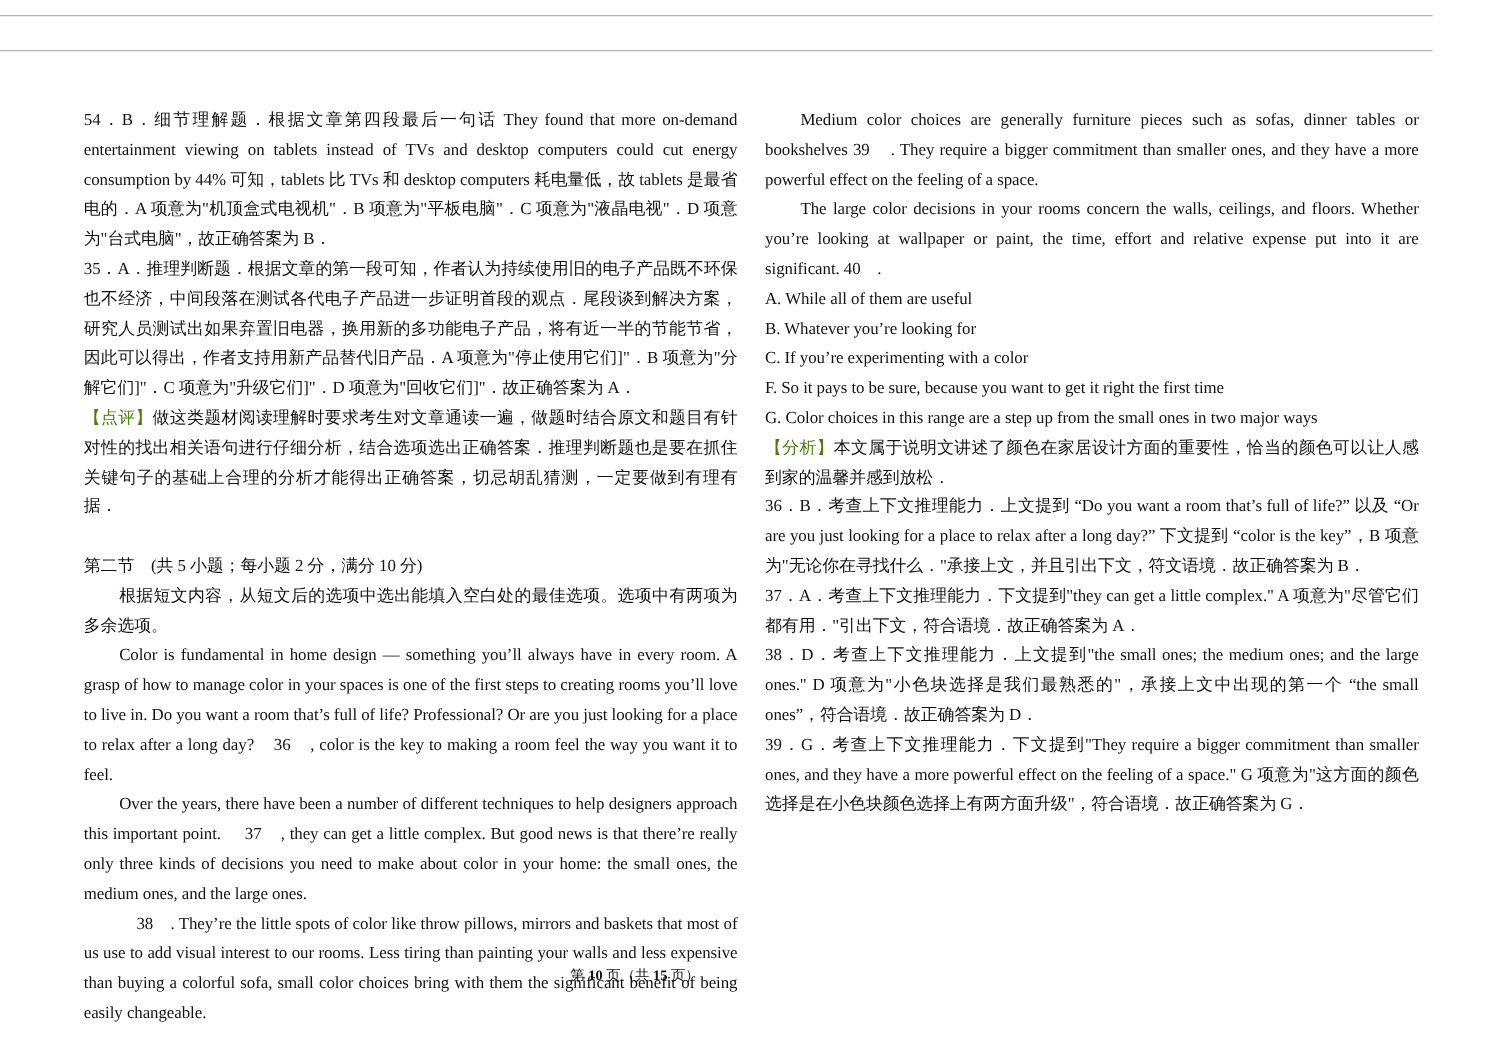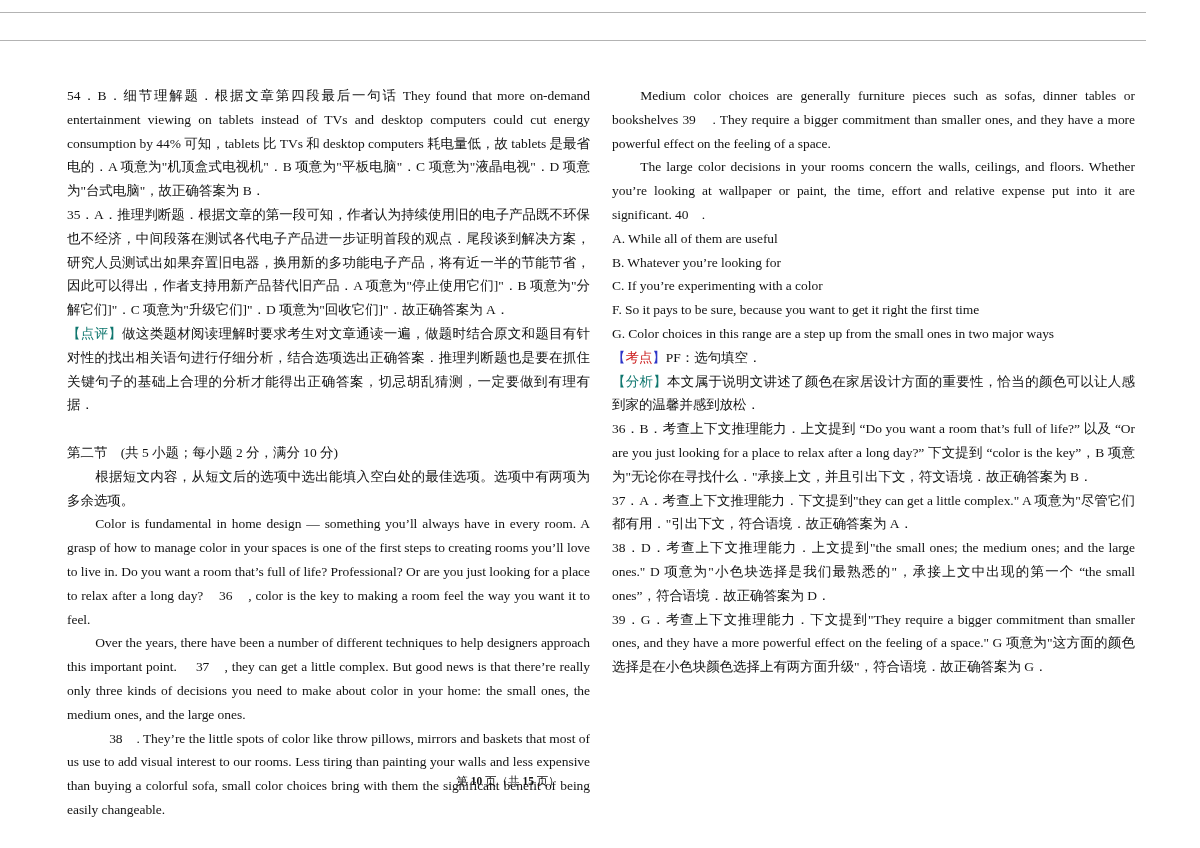--- a/index.html
+++ b/index.html
@@ -23,21 +23,21 @@
     letter-spacing: -0.05px;
     text-align: justify;
   }
   #col-left  { left: 67px; }
   #col-right { left: 612px; }
   .para { margin: 0; }
   .para.indent { text-indent: 2.1em; }
   .para.blank-line { height: 23.8px; }
   .seg.blank { text-underline-offset: 3px; }
   .seg.bracket   { color: #2d35c8; }
-  .seg.tag-blue  { color: #0f766e; }
+  .seg.tag-blue  { color: #4d7c0f; }
   .seg.tag-red   { color: #cc2020; }
   .seg.tag-green { color: #1f9e3d; }
   #page-footer {
     position: absolute; top: 773px; left: 0; width: 1016px;
     text-align: center; font-size: 11.5px; line-height: 16px;
     color: #121212;
   }
   #page-footer .pg-num { font-weight: 700; }
 </style>
 </head>
@@ -58,21 +58,20 @@
     <div class="para indent"><span class="seg blank">&nbsp;&nbsp;&nbsp;&nbsp;38&nbsp;&nbsp;&nbsp;&nbsp;</span><span class="seg normal">. They’re the little spots of color like throw pillows, mirrors and baskets that most of us use to add visual interest to our rooms. Less tiring than painting your walls and less expensive than buying a colorful sofa, small color choices bring with them the significant benefit of being easily changeable.</span></div>
   </div>
 <div class="col" id="col-right">
     <div class="para indent"><span class="seg normal">Medium color choices are generally furniture pieces such as sofas, dinner tables or bookshelves </span><span class="seg blank">39&nbsp;&nbsp;&nbsp;&nbsp;</span><span class="seg normal">. They require a bigger commitment than smaller ones, and they have a more powerful effect on the feeling of a space.</span></div>
     <div class="para indent"><span class="seg normal">The large color decisions in your rooms concern the walls, ceilings, and floors. Whether you’re looking at wallpaper or paint, the time, effort and relative expense put into it are significant. </span><span class="seg blank">40&nbsp;&nbsp;&nbsp;&nbsp;</span><span class="seg normal">.</span></div>
     <div class="para"><span class="seg normal">A. While all of them are useful</span></div>
     <div class="para"><span class="seg normal">B. Whatever you’re looking for</span></div>
     <div class="para"><span class="seg normal">C. If you’re experimenting with a color</span></div>
     <div class="para"><span class="seg normal">F. So it pays to be sure, because you want to get it right the first time</span></div>
     <div class="para"><span class="seg normal">G. Color choices in this range are a step up from the small ones in two major ways</span></div>
-    <div class="para"><span class="seg bracket">【</span><span class="seg tag-red">考点</span><span class="seg bracket">】</span><span class="seg normal">PF：选句填空．</span></div>
     <div class="para"><span class="seg tag-blue">【分析】</span><span class="seg normal">本文属于说明文讲述了颜色在家居设计方面的重要性，恰当的颜色可以让人感到家的温馨并感到放松．</span></div>
     <div class="para"><span class="seg normal">36．B．考查上下文推理能力．上文提到 “Do you want a room that’s full of life?” 以及 “Or are you just looking for a place to relax after a long day?” 下文提到 “color is the key”，B 项意为"无论你在寻找什么．"承接上文，并且引出下文，符文语境．故正确答案为 B．</span></div>
     <div class="para"><span class="seg normal">37．A．考查上下文推理能力．下文提到"they can get a little complex." A 项意为"尽管它们都有用．"引出下文，符合语境．故正确答案为 A．</span></div>
     <div class="para"><span class="seg normal">38．D．考查上下文推理能力．上文提到"the small ones; the medium ones; and the large ones." D 项意为"小色块选择是我们最熟悉的"，承接上文中出现的第一个 “the small ones”，符合语境．故正确答案为 D．</span></div>
     <div class="para"><span class="seg normal">39．G．考查上下文推理能力．下文提到"They require a bigger commitment than smaller ones, and they have a more powerful effect on the feeling of a space." G 项意为"这方面的颜色选择是在小色块颜色选择上有两方面升级"，符合语境．故正确答案为 G．</span></div>
   </div>
 
 <div id="page-footer">
   <span>第 </span><span class="pg-num">10</span><span> 页（共 </span><span class="pg-num">15</span><span> 页）</span>
 </div>

